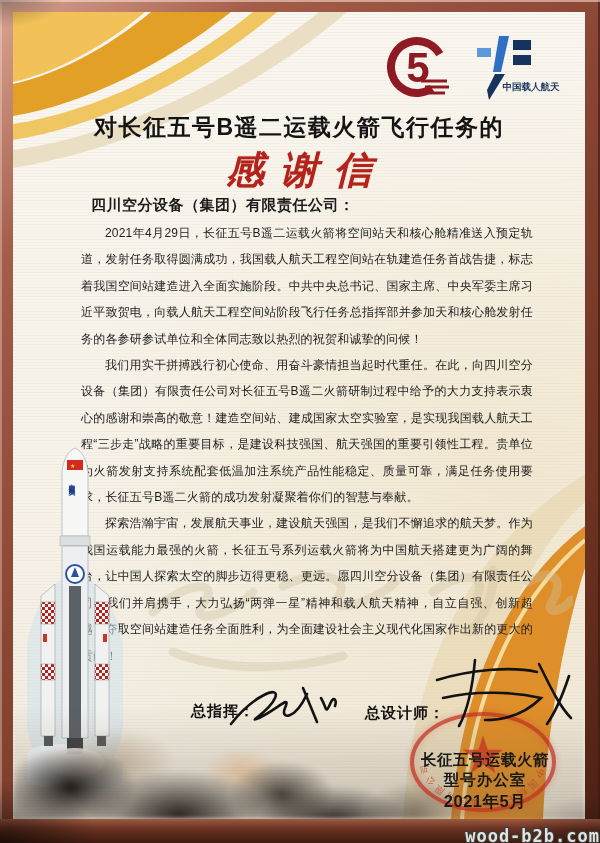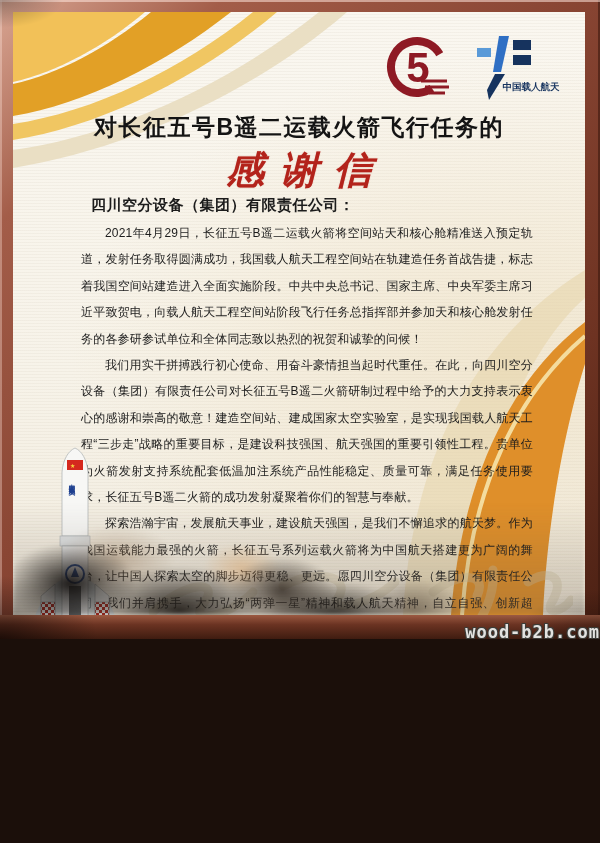--- a/index.html
+++ b/index.html
@@ -1,17 +1,17 @@
 <!DOCTYPE html>
 <html><head>
 <meta charset="utf-8">
 <style>
   html,body{margin:0;padding:0;background:#1b0f0a;}
   body{width:600px;height:843px;overflow:hidden;font-family:"Liberation Sans","DejaVu Sans",sans-serif;}
-  .photo{position:relative;width:600px;height:639px;background:#3a1d12;overflow:hidden;}
+  .photo{position:relative;width:600px;height:843px;background:#3a1d12;overflow:hidden;}
 
   
   .frame{position:absolute;inset:0;
     background:linear-gradient(135deg,#d9a693 0%,#a35d49 18%,#8a4634 45%,#6e3322 75%,#4a2013 100%);}
   .frame::after{content:"";position:absolute;inset:0;
     box-shadow:inset 0 2px 0 rgba(255,230,220,.55),inset 2px 0 0 rgba(255,230,220,.35),
                inset -2px 0 0 rgba(60,25,15,.6),inset 0 -3px 0 rgba(40,15,8,.7);}
   .frame-bottom{position:absolute;left:0;right:0;bottom:0;height:24px;
     background:linear-gradient(180deg,#9c5a42,#6b3322 40%,#3f1c10);}
 

